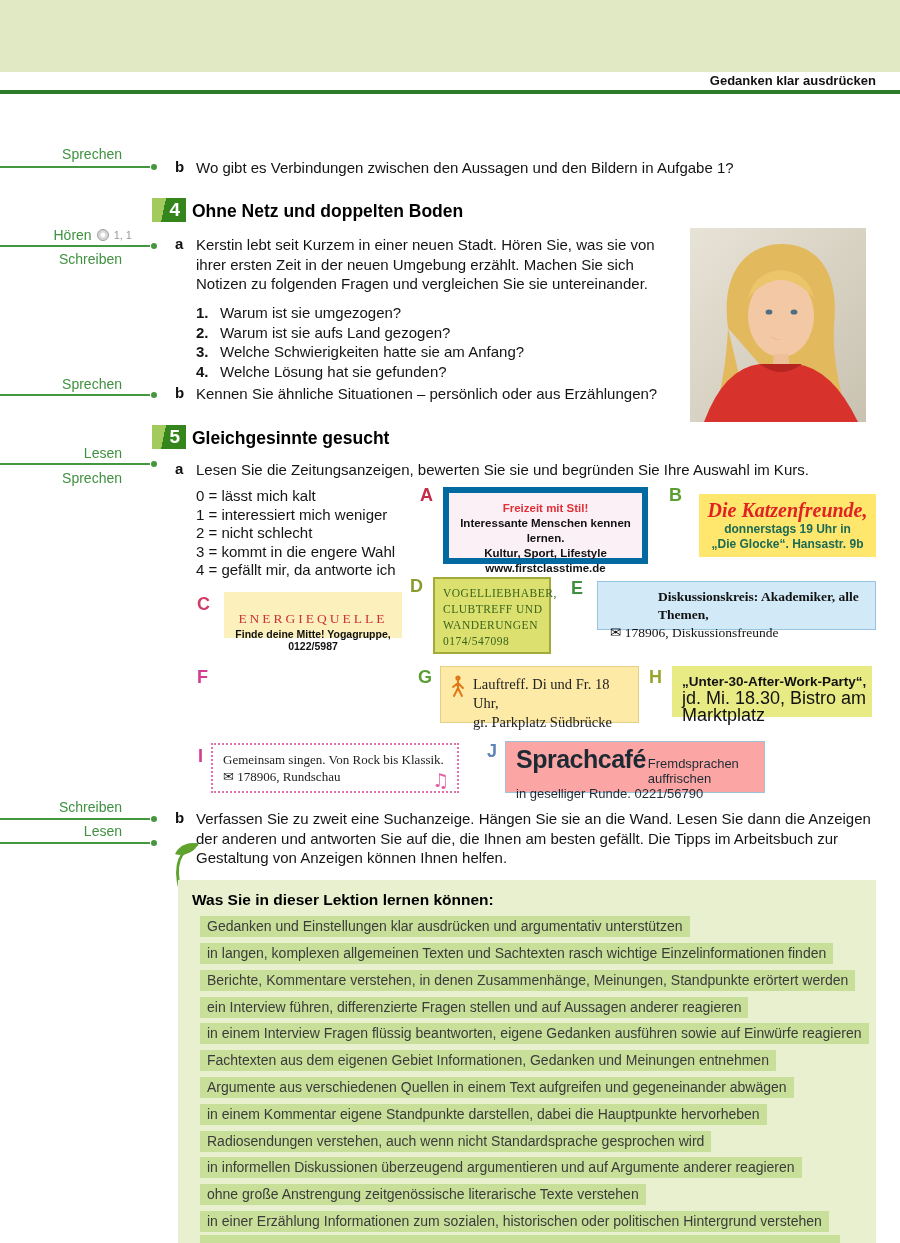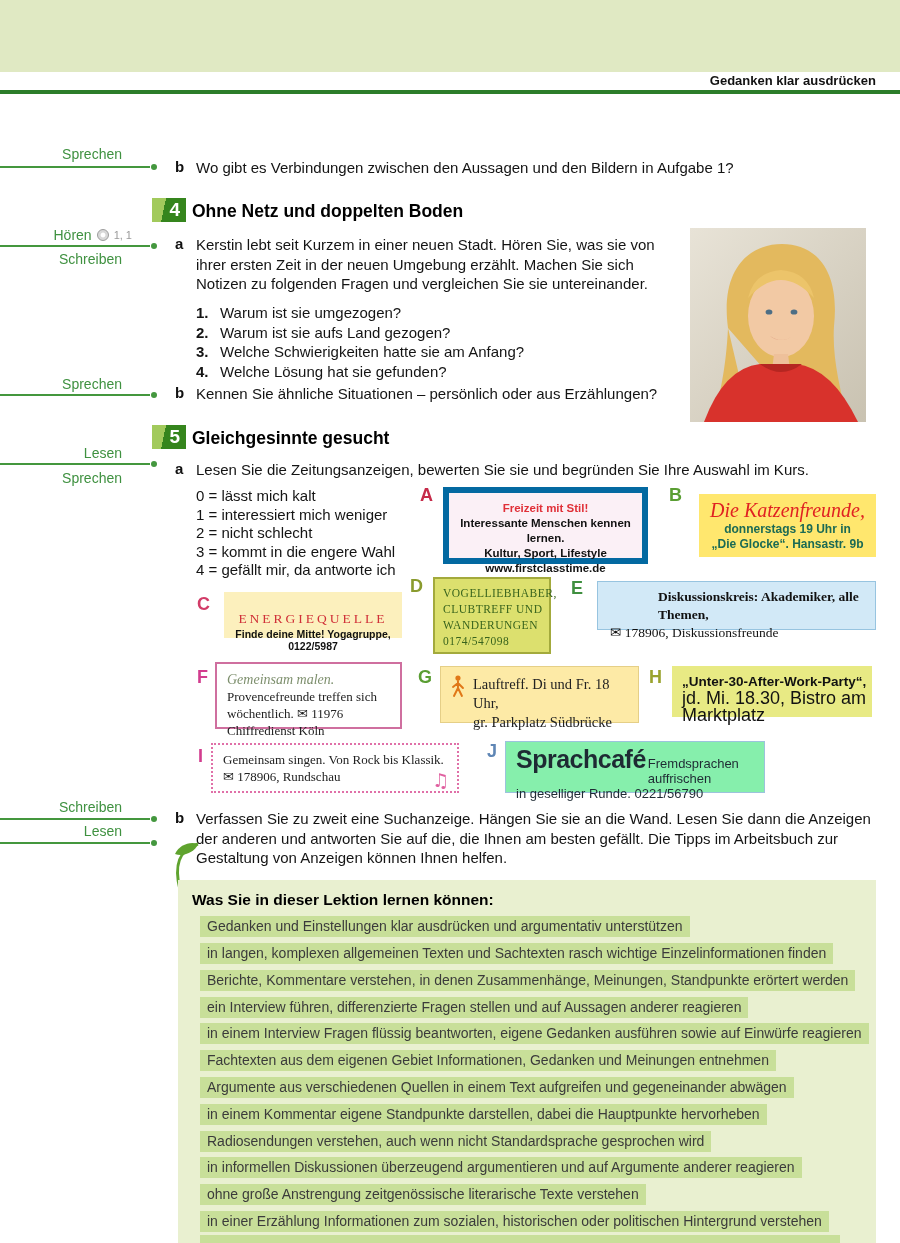--- a/index.html
+++ b/index.html
@@ -35,42 +35,42 @@
   .scale-line { font-size:15px; line-height:18.5px; color:#141414; }
 
   
   .adlabel { position:absolute; font-weight:bold; font-size:18px; }
   .ad { position:absolute; font-family:"Liberation Serif", serif; }
   .ad-a { background:#fbf0f6; border:6px solid #0369a1; text-align:center; padding-top:8px;
           font-family:"Liberation Sans", sans-serif; }
   .ad-a .t { color:#e03038; font-weight:bold; font-size:11.5px; line-height:15px; }
   .ad-a .l { color:#111; font-weight:bold; font-size:11.5px; line-height:15px; }
   .ad-b { background:#ffe76e; text-align:center; padding-top:5px; }
-  .ad-b .t { color:#e02222; font-size:20px; font-style:italic; font-weight:normal; line-height:23px; }
+  .ad-b .t { color:#e02222; font-size:20px; font-style:italic; font-weight:bold; line-height:23px; }
   .ad-b .l { color:#1b6a54; font-weight:bold; font-size:12px; line-height:15px;
              font-family:"Liberation Sans", sans-serif; }
   .ad-c { background:#fcf0bd; text-align:center; padding-top:18px; }
   .ad-c .t { color:#d03038; font-size:13.5px; letter-spacing:3px; line-height:18px; }
   .ad-c .l { color:#111; font-weight:bold; font-size:10.5px; font-family:"Liberation Sans", sans-serif; }
   .ad-d { background:#dce06e; border:2px solid #a3aa3c; padding:6px 0 0 8px; }
   .ad-d .l { color:#39641d; font-size:11.5px; line-height:16px; letter-spacing:0.5px; }
   .ad-e { background:#d2e9f7; border:1px solid #97c4e0; padding:6px 0 0 12px; }
   .ad-e .t { font-weight:bold; font-size:13.5px; line-height:18px; color:#111;margin-left:48px; }
   .ad-e .l { font-size:13.5px; line-height:18px; color:#111; }
   .ad-f { background:#fff; border:2px solid #cf6f9f; padding:7px 10px; font-size:13px; line-height:17px; color:#222; }
   .ad-f .script { font-style:italic; color:#7d8f6d; font-size:14px; }
   .ad-g { background:#fdeaa6; border:1px solid #e5cf87; display:flex; gap:8px; padding:8px 0 0 10px; }
   .ad-g .l { font-size:14.5px; line-height:19px; color:#222; }
   .ad-h { background:#e8ea84; padding:7px 0 0 10px; font-family:"Liberation Sans", sans-serif; }
   .ad-h .t { font-weight:bold; font-size:13.5px; line-height:17px; color:#111; }
   .ad-h .l { font-size:18px; line-height:17px; color:#111; }
   .ad-i { background:#fff; border:2px dotted #e070a8; padding:6px 10px; font-size:13px; line-height:17px; color:#222; }
   .ad-i .note { position:absolute; right:8px; bottom:2px; color:#e060a0; font-size:19px;
                 font-family:"DejaVu Sans", sans-serif; }
-  .ad-j { background:#86efac; border:1px solid #9cc3dc; padding:3px 0 0 10px;
+  .ad-j { background:#fca5a5; border:1px solid #9cc3dc; padding:3px 0 0 10px;
           font-family:"Liberation Sans", sans-serif; }
   .ad-j .row { display:flex; align-items:baseline; gap:2px; }
   .ad-j .t { font-size:25px; font-weight:bold; color:#1e2a33; letter-spacing:-0.5px; }
   .ad-j .l { font-size:13px; color:#1e2a33; }
 
   
   .panel { position:absolute; left:178px; top:880px; width:698px; height:363px; background:#e9f0d0; overflow:hidden; }
   .panel-title { position:absolute; left:14px; top:11px; font-weight:bold; font-size:15.5px; color:#000; }
   .lz { position:absolute; left:22px; background:#c8df99; color:#3b3b3b; font-size:14px;
         line-height:17px; padding:2px 7px; white-space:nowrap; }
@@ -216,23 +216,20 @@
     <div class="l">0174/547098</div>
   </div>
 
   <div class="adlabel" style="left:571px;top:578px;color:#3f8f3f">E</div>
   <div class="ad ad-e" style="left:597px;top:581px;width:279px;height:49px">
     <div class="t">Diskussionskreis: Akademiker, alle Themen,</div>
     <div class="l">✉ 178906, Diskussionsfreunde</div>
   </div>
 
   <div class="adlabel" style="left:197px;top:667px;color:#d23c8e">F</div>
-  <div class="ad ad-f" style="left:215px;top:662px;width:187px;height:67px">
-    <span class="script">Gemeinsam malen.</span><span> Provencefreunde treffen sich wöchentlich. ✉ 11976 Chiffredienst Köln</span>
-  </div>
 
   <div class="adlabel" style="left:418px;top:667px;color:#5a9e33">G</div>
   <div class="ad ad-g" style="left:440px;top:666px;width:199px;height:57px">
     <svg width="14" height="24" viewBox="0 0 14 24">
       <circle cx="7" cy="3" r="2.6" fill="#e07818"></circle>
       <path d="M7 6 L7 13 M7 8 L2 12 M7 8 L12 13 M7 13 L3 21 M7 13 L11 21" stroke="#e07818" stroke-width="2" fill="none" stroke-linecap="round"></path>
     </svg>
     <div>
       <div class="l">Lauftreff. Di und Fr. 18 Uhr,</div>
       <div class="l">gr. Parkplatz Südbrücke</div>

